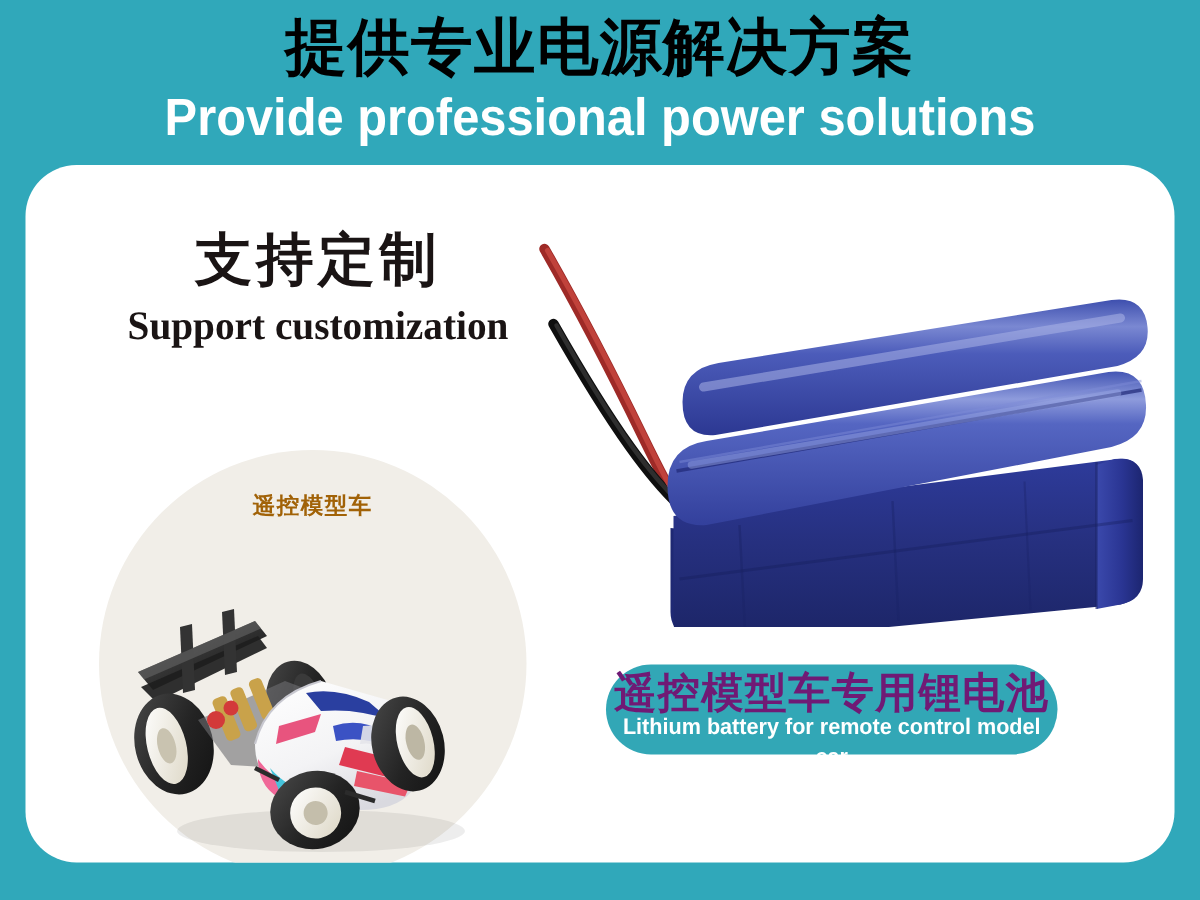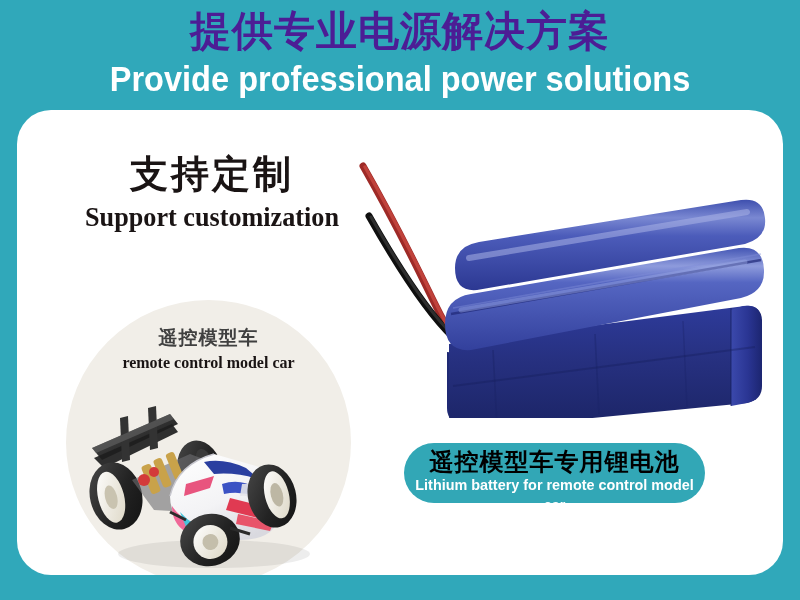--- a/index.html
+++ b/index.html
@@ -29,21 +29,21 @@
     text-align: center;
   }
   .header-title-cn {
     position: absolute;
     left: 0;
     top: 8px;
     width: 800px;
     font-size: 41px;
     line-height: 46px;
     font-weight: bold;
-    color: #4c1d95;
+    color: #000000;
     letter-spacing: 1px;
   }
   .header-title-en {
     position: absolute;
     left: 0;
     top: 58px;
     width: 800px;
     font-size: 35px;
     line-height: 42px;
     font-weight: bold;
@@ -98,24 +98,24 @@
     height: 285px;
     border-radius: 50%;
     background: #F1EEE8;
   }
   .car-label-cn {
     position: absolute;
     left: 0;
     top: 26px;
     width: 285px;
     text-align: center;
-    font-size: 19px;
+    font-size: 15px;
     line-height: 24px;
     font-weight: bold;
-    color: #404040;
+    color: #a16207;
     letter-spacing: 1px;
   }
   .car-label-en {
     position: absolute;
     left: 0;
     top: 53px;
     width: 285px;
     text-align: center;
     font-size: 16px;
     line-height: 20px;
@@ -149,24 +149,24 @@
     height: 60px;
     border-radius: 30px;
     background: #32A7B6;
     text-align: center;
   }
   .badge-cn {
     position: absolute;
     left: 0;
     top: 6px;
     width: 301px;
-    font-size: 24px;
+    font-size: 28px;
     line-height: 26px;
     font-weight: bold;
-    color: #000000;
+    color: #701a75;
     letter-spacing: 1px;
   }
   .badge-en {
     position: absolute;
     left: 0;
     top: 32px;
     width: 301px;
     font-size: 15px;
     line-height: 20px;
     font-weight: bold;
@@ -251,21 +251,20 @@
           <path d="M356 183 L360 269" stroke="#1A2366" stroke-width="1.4" opacity="0.35" fill="none"></path>
           <path d="M126 248 L428 209" stroke="#151D58" stroke-width="2" opacity="0.35" fill="none"></path>
           <path d="M404 170 L404 268" stroke="#18215F" stroke-width="1.6" opacity="0.5" fill="none"></path>
         </g>
       </svg>
       
     </div>
 
     <div class="car-circle">
       <div class="car-label-cn">遥控模型车</div>
-      <div class="car-label-en">remote control model car</div>
 
       <div class="car-art">
         <svg width="270" height="190" viewBox="0 0 270 190" xmlns="http://www.w3.org/2000/svg">
           <defs>
             <linearGradient id="tyreG" x1="0" y1="0" x2="1" y2="1">
               <stop offset="0%" stop-color="#4A4A4A"></stop>
               <stop offset="55%" stop-color="#232323"></stop>
               <stop offset="100%" stop-color="#121212"></stop>
             </linearGradient>
             <linearGradient id="rimG" x1="0" y1="0" x2="1" y2="1">

